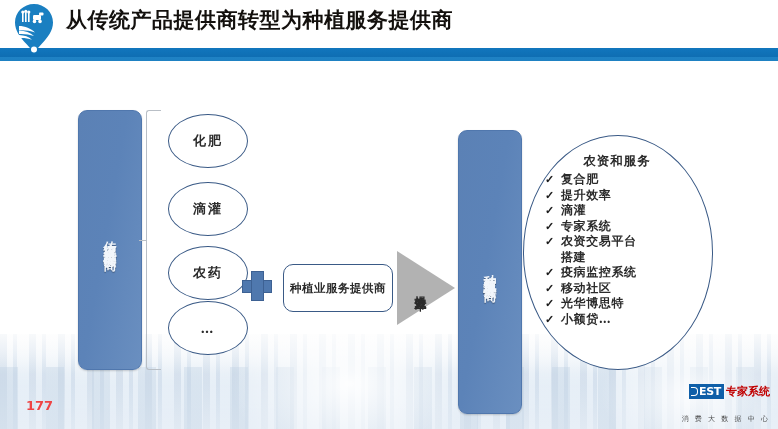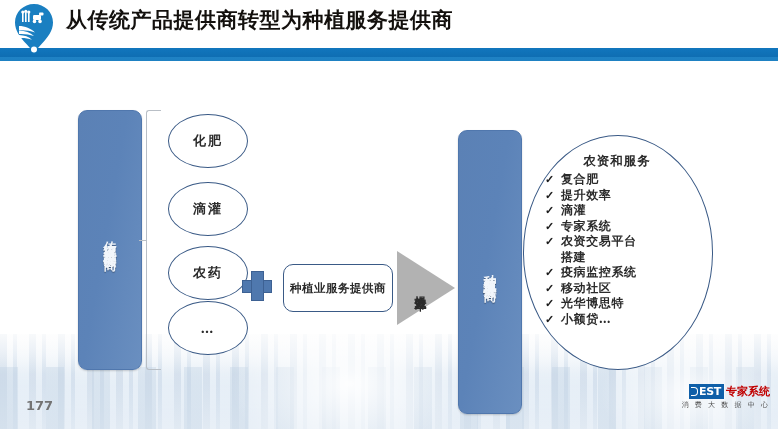--- a/index.html
+++ b/index.html
@@ -178,42 +178,42 @@
     letter-spacing:.6px;white-space:nowrap;
     font-family:"DejaVu Serif","Liberation Serif",serif;
   }
   .svc-row .ck{width:11px;flex:0 0 11px;color:#1c1c1c;font-size:11px;}
   .svc-row.cont .ck{visibility:hidden;}
 
   
   .page-num{
     position:absolute;left:26px;top:398px;
     font-family:"DejaVu Sans","Liberation Sans",sans-serif;
-    font-size:13px;font-weight:bold;color:#737373;
+    font-size:13px;font-weight:bold;color:#ef4444;
   }
   .brand{
     position:absolute;right:8px;top:384px;width:104px;height:28px;
   }
   .brand-row{display:flex;align-items:center;gap:2px;justify-content:flex-end;}
   .brand-mark{
     display:inline-block;background:#0f5fa8;color:#ffffff;
     font-family:"DejaVu Sans","Liberation Sans",sans-serif;
     font-size:11px;font-weight:bold;line-height:13px;padding:1px 3px 1px 10px;
     position:relative;letter-spacing:-.3px;
   }
   .brand-mark:before{
     content:"";position:absolute;left:2px;top:3px;width:6px;height:7px;
     border:1.5px solid #ffffff;border-left:none;border-radius:0 4px 4px 0;
   }
   .brand-cn{
     font-family:"DejaVu Sans","Liberation Sans",sans-serif;
     font-size:11px;font-weight:bold;color:#c00000;letter-spacing:0;
   }
   .brand-sub{
-    text-align:right;margin-top:1px;
+    text-align:right;margin-top:15px;
     font-family:"DejaVu Sans","Liberation Sans",sans-serif;
     font-size:7px;color:#4a4a4a;letter-spacing:2px;
   }
 </style>
 </head>
 <body>
 
 <div id="slide">
 
   <div class="bg-sky"></div>

